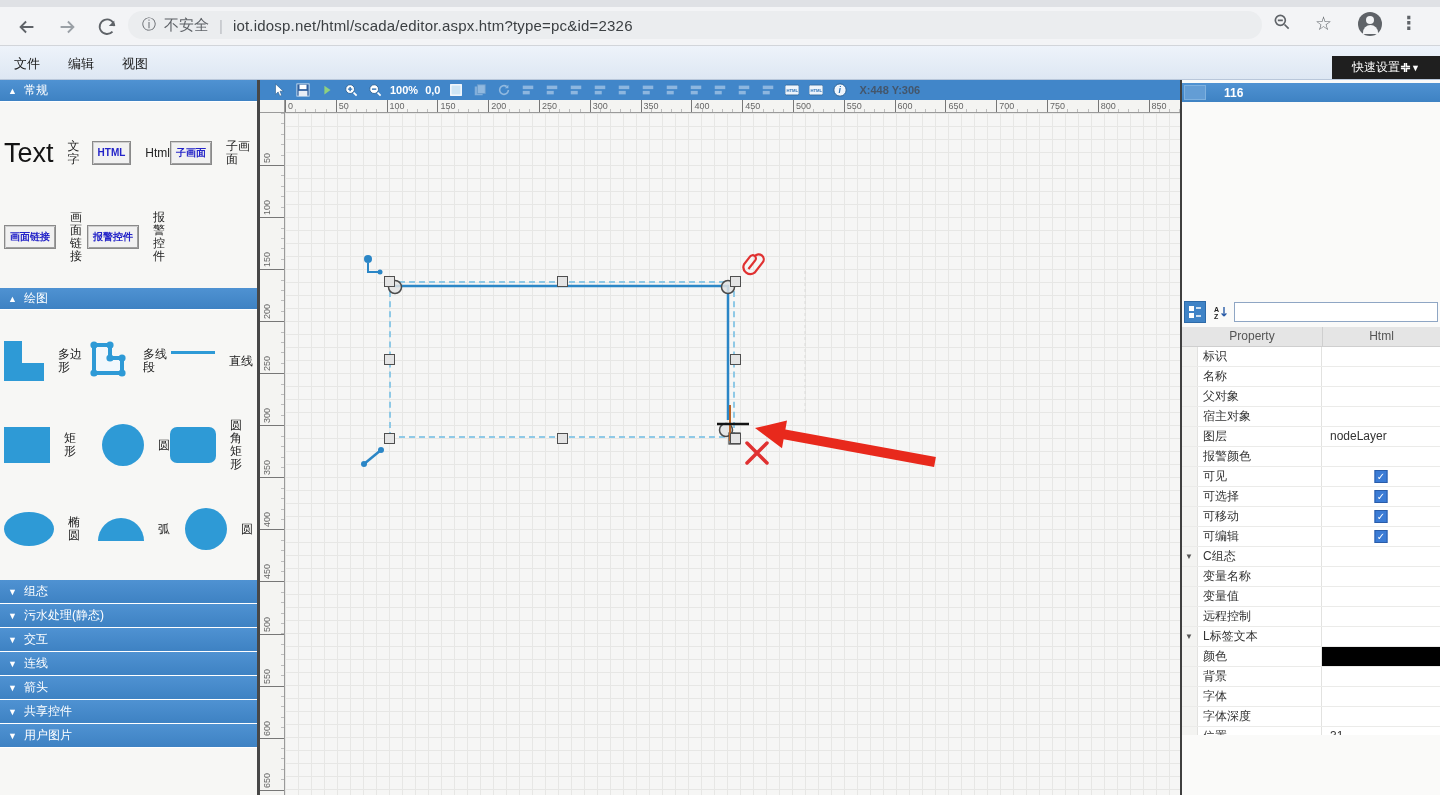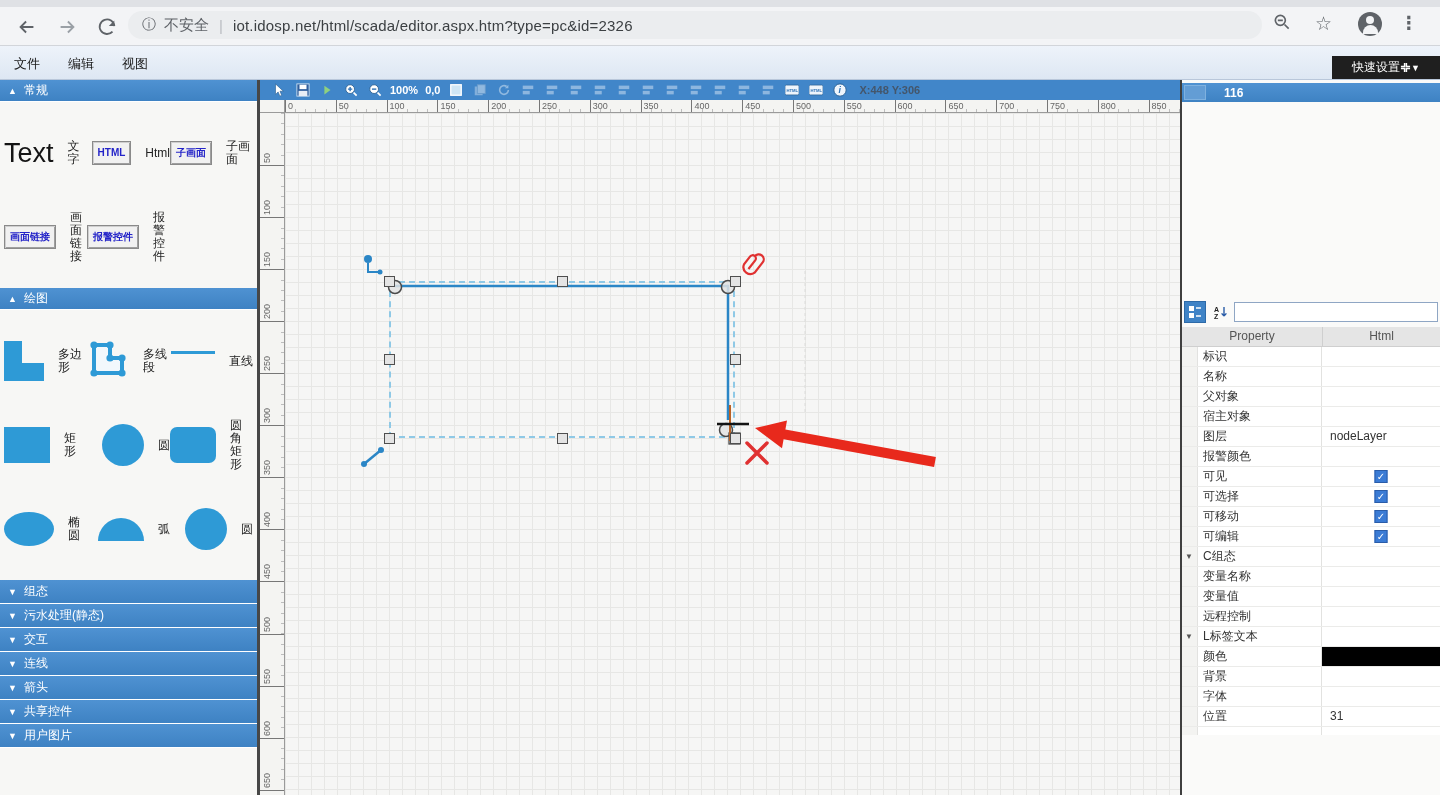--- a/index.html
+++ b/index.html
@@ -636,20 +636,25 @@
           <div class="plabel">背景</div>
           <div class="pvalue"></div>
         </div>
         <div class="prow">
           <div class="pgutter"></div>
           <div class="plabel">字体</div>
           <div class="pvalue"></div>
         </div>
         <div class="prow">
           <div class="pgutter"></div>
+          <div class="plabel">字体深度</div>
+          <div class="pvalue"></div>
+        </div>
+        <div class="prow">
+          <div class="pgutter"></div>
           <div class="plabel">位置</div>
           <div class="pvalue">31</div>
         </div>
         <div class="prow">
           <div class="pgutter"></div>
           <div class="plabel"></div>
           <div class="pvalue"></div>
         </div>
       </div>
   </div>

